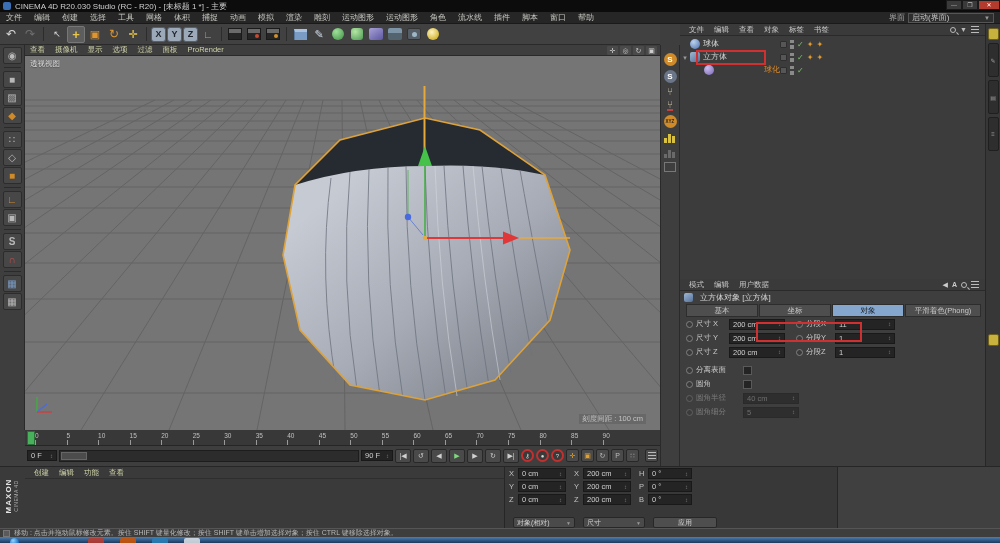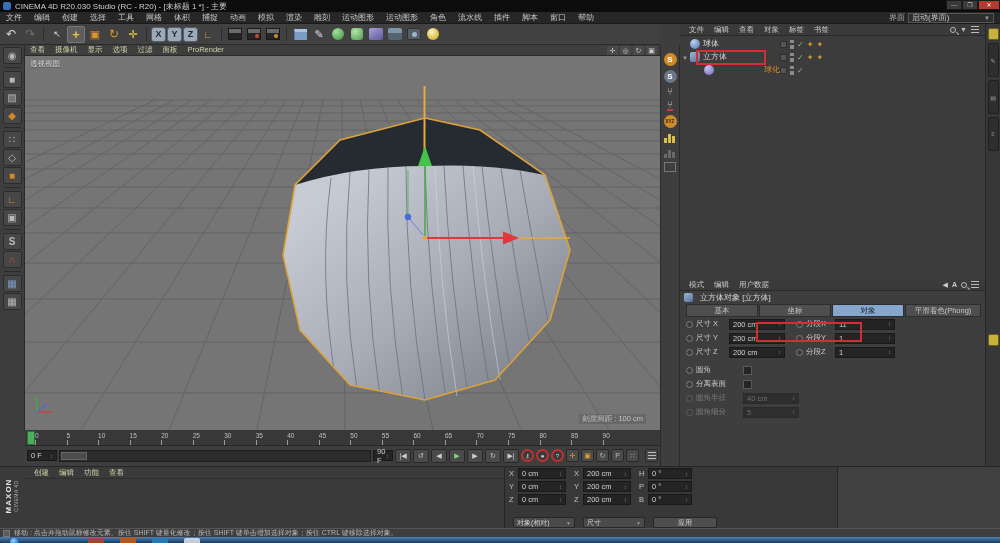--- a/index.html
+++ b/index.html
@@ -452,21 +452,21 @@
           </div>
       </div>
       <div class="tctrl">
         <div class="fld" style="width:30px;">
           <span>0 F</span>
             <span class="stp">↕</span>
         </div>
         <div class="tslider">
             <div class="handle"></div>
           </div>
-        <div class="fld" style="width:20px;">
+        <div class="fld" style="width:32px;">
           <span>90 F</span>
             <span class="stp">↕</span>
         </div>
         <span class="tbtn">|◀</span>
         <span class="tbtn">↺</span>
         <span class="tbtn">◀</span>
         <span class="tbtn play">▶</span>
         <span class="tbtn">▶</span>
         <span class="tbtn">↻</span>
         <span class="tbtn">▶|</span>
@@ -626,26 +626,26 @@
                 <span>1</span>
                 <span class="stp">↕</span>
               </span>
           </div>
           </div>
 
         <div style="height:4px;"></div>
         <div>
             <div class="arow">
             <span class="kdot"></span>
-            <span class="alabel wide">圆角</span>
+            <span class="alabel wide">分离表面</span>
             <span class="cb"></span>
           </div>
             <div class="arow">
             <span class="kdot"></span>
-            <span class="alabel wide">分离表面</span>
+            <span class="alabel wide">圆角</span>
             <span class="cb"></span>
           </div>
           </div>
         <div>
             <div class="arow dim">
             <span class="kdot" style="opacity:.5;"></span>
             <span class="alabel wide">圆角半径</span>
             <span class="fld w56">
                 <span>40 cm</span>
                 <span class="stp">↕</span>

